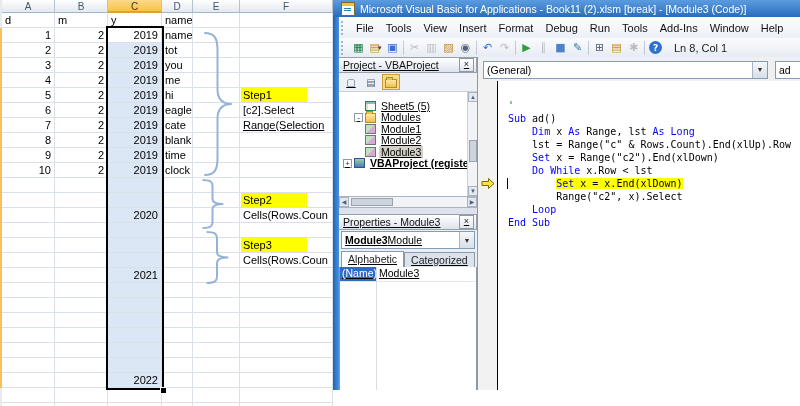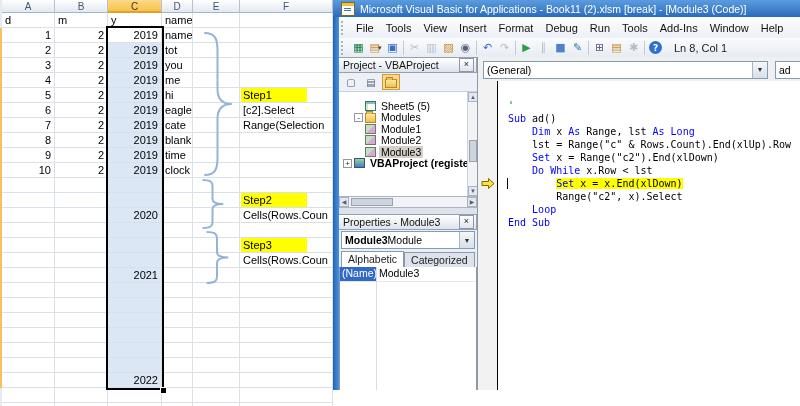--- a/index.html
+++ b/index.html
@@ -45,21 +45,21 @@
   .tb-icon{width:17px;height:16px;display:flex;align-items:center;justify-content:center;
       font-family:"DejaVu Sans",sans-serif;font-size:11px;flex:0 0 auto;}
   .tb-icon.disabled{opacity:.45;}
   .tb-sep{width:1px;height:14px;background:#c3cad4;margin:0 2px;flex:0 0 auto;}
   .tb-help{width:13px;height:13px;border-radius:50%;display:flex;align-items:center;justify-content:center;
       font-size:9px;font-weight:bold;}
   .tb-dd{font-size:7px;color:#444;margin-left:-2px;}
   #tb-status{font-size:11px;color:#222;margin-left:10px;white-space:nowrap;}
 
   
-  #panels{position:absolute;left:6px;top:57px;width:139px;height:349px;background:#e9eef5;border-right:1px solid #8f98a5;box-sizing:border-box;}
+  #panels{position:absolute;left:6px;top:57px;width:139px;height:349px;background:#e9eef5;border-right:1px solid #8f98a5;box-sizing:border-box;text-decoration:underline;}
   .pane-head{height:16px;background:linear-gradient(#ffffff,#dde3ec);border:1px solid #98a0ac;border-left:none;
       display:flex;align-items:center;justify-content:space-between;font-size:10.5px;color:#111;padding:0 2px 0 4px;box-sizing:border-box;}
   .pane-close{width:13px;height:12px;border:1px solid #8f98a5;background:linear-gradient(#fff,#dfe5ee);
       font-size:9px;line-height:10px;text-align:center;color:#222;}
   #proj-toolbar{height:18px;background:#edf1f7;border-bottom:1px solid #c9d1dc;display:flex;align-items:center;padding-left:3px;}
   .ptb-icon{width:16px;height:14px;margin-right:2px;border:1px solid transparent;display:flex;align-items:center;justify-content:center;
       font-family:"DejaVu Sans",sans-serif;font-size:10px;color:#55617a;}
   .ptb-icon.activ{background:#fcd88a;border:1px solid #c89b3c;}
   #proj-tree{position:relative;height:104px;background:#fff;border-bottom:1px solid #aab4c0;overflow:hidden;}
   .tree-item{display:flex;align-items:center;height:11.5px;font-size:10.5px;white-space:nowrap;}
@@ -188,21 +188,21 @@
           <div class="xl-cell" style="width: 31px;">eagle</div>
           <div class="xl-cell" style="width: 47px;"></div>
           <div class="xl-cell" style="width: 93px;">[c2].Select</div>
         </div>
         <div class="xl-row">
           <div class="xl-cell num" style="width: 53px;">7</div>
           <div class="xl-cell num" style="width: 53px;">2</div>
           <div class="xl-cell selblue num" style="width: 54px;">2019</div>
           <div class="xl-cell" style="width: 31px;">cate</div>
           <div class="xl-cell" style="width: 47px;"></div>
-          <div class="xl-cell" style="width: 93px;">Range(Selection</div>
+          <div class="xl-cell" style="width: 93px; text-decoration: underline;">Range(Selection</div>
         </div>
         <div class="xl-row">
           <div class="xl-cell num" style="width: 53px;">8</div>
           <div class="xl-cell num" style="width: 53px;">2</div>
           <div class="xl-cell selblue num" style="width: 54px;">2019</div>
           <div class="xl-cell" style="width: 31px;">blank</div>
           <div class="xl-cell" style="width: 47px;"></div>
           <div class="xl-cell" style="width: 93px;"></div>
         </div>
         <div class="xl-row">

